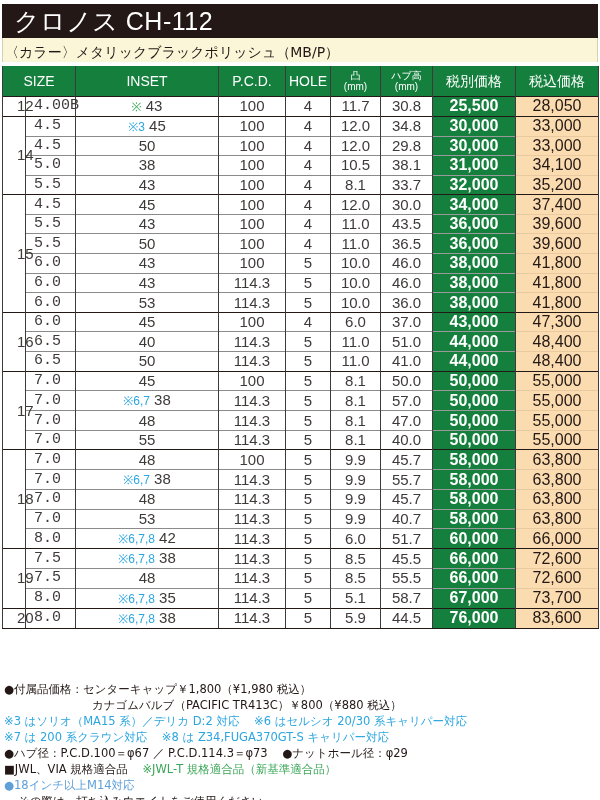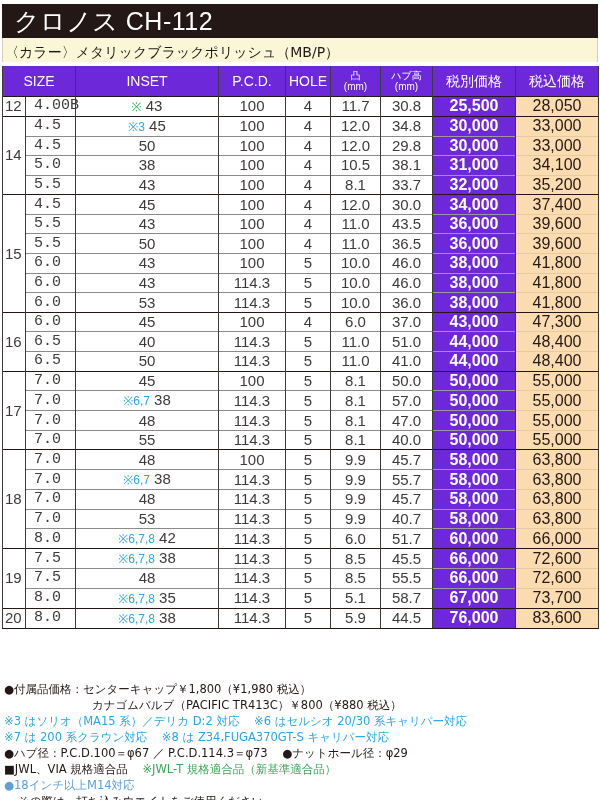--- a/index.html
+++ b/index.html
@@ -16,35 +16,35 @@
     background: #fcf6d9; color: #231815;
     font-size: 14px; line-height: 28px; padding-left: 2px;
     border-left: 1px solid #d8ceb0; border-right: 1px solid #d8ceb0;
   }
   table.spec {
     position: absolute; left: 2px; top: 66px; width: 596px;
     border-collapse: collapse; table-layout: fixed;
     font-family: "Liberation Sans", sans-serif;
   }
   table.spec th {
-    background: #6d28d9; color: #ffffff; font-weight: normal;
+    background: #15803d; color: #ffffff; font-weight: normal;
     height: 30px; font-size: 14px; border-left: 1px solid #3e3a39;
     text-align: center; vertical-align: middle; line-height: 1.0;
   }
   table.spec th.small { font-size: 10px; line-height: 11px; }
   table.spec td {
     height: 19.6px; font-size: 15px; text-align: center; vertical-align: middle;
     border-left: 1px solid #3e3a39; border-top: 1px solid #8a8a8a;
     color: #3e3a39; padding: 0; line-height: 18px; white-space: nowrap;
   }
-  table.spec td.grp { font-size: 15px; text-align: left; padding-left: 2px; border-top: 1.5px solid #231815; }
+  table.spec td.grp { font-size: 15px; text-align: left; padding-left: 14px; border-top: 1.5px solid #231815; }
   table.spec tr.first td { border-top: 1.5px solid #231815; }
   table.spec td.size { text-align: left; padding-left: 8px; font-family: Liberation Mono, monospace; }
   table.spec td.taxex {
-    background: #6d28d9; color: #ffffff; font-weight: bold; font-size: 16px;
+    background: #15803d; color: #ffffff; font-weight: bold; font-size: 16px;
     border-top: 1px solid #9a9a9a;
   }
   table.spec td.taxin {
     background: #fbdcb0; color: #231815; font-weight: normal; font-size: 16px;
     border-top: 1px solid #e8c9a0; border-right: 1px solid #3e3a39;
   }
   table.spec tr:last-child td { border-bottom: 1.5px solid #231815; }
   .note-mark { color: #2ca6e0; font-size: 12px; }
   .note-mark.green { color: #3aa757; }
   .notes {

